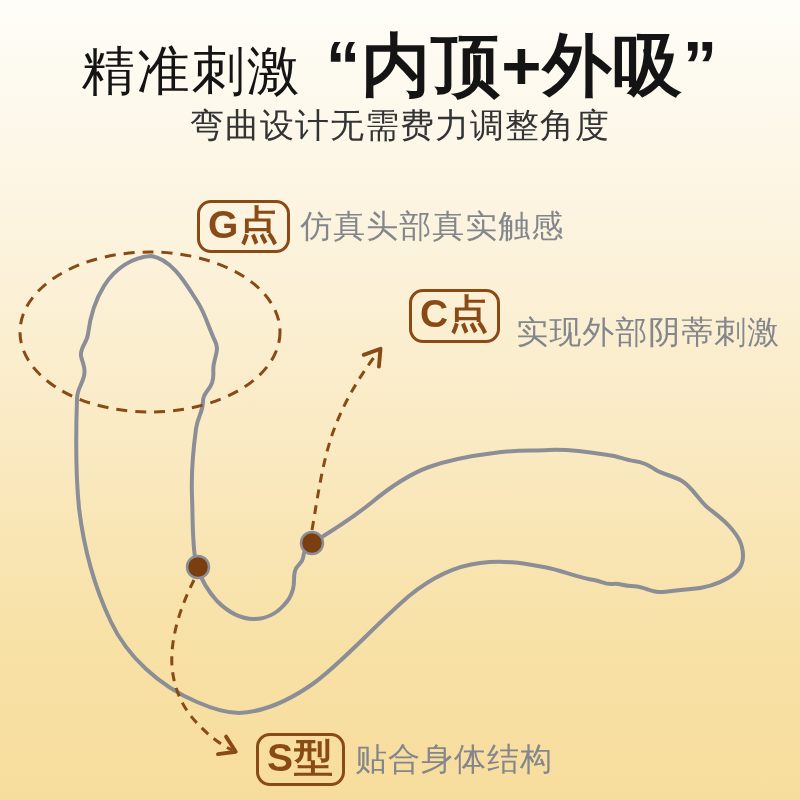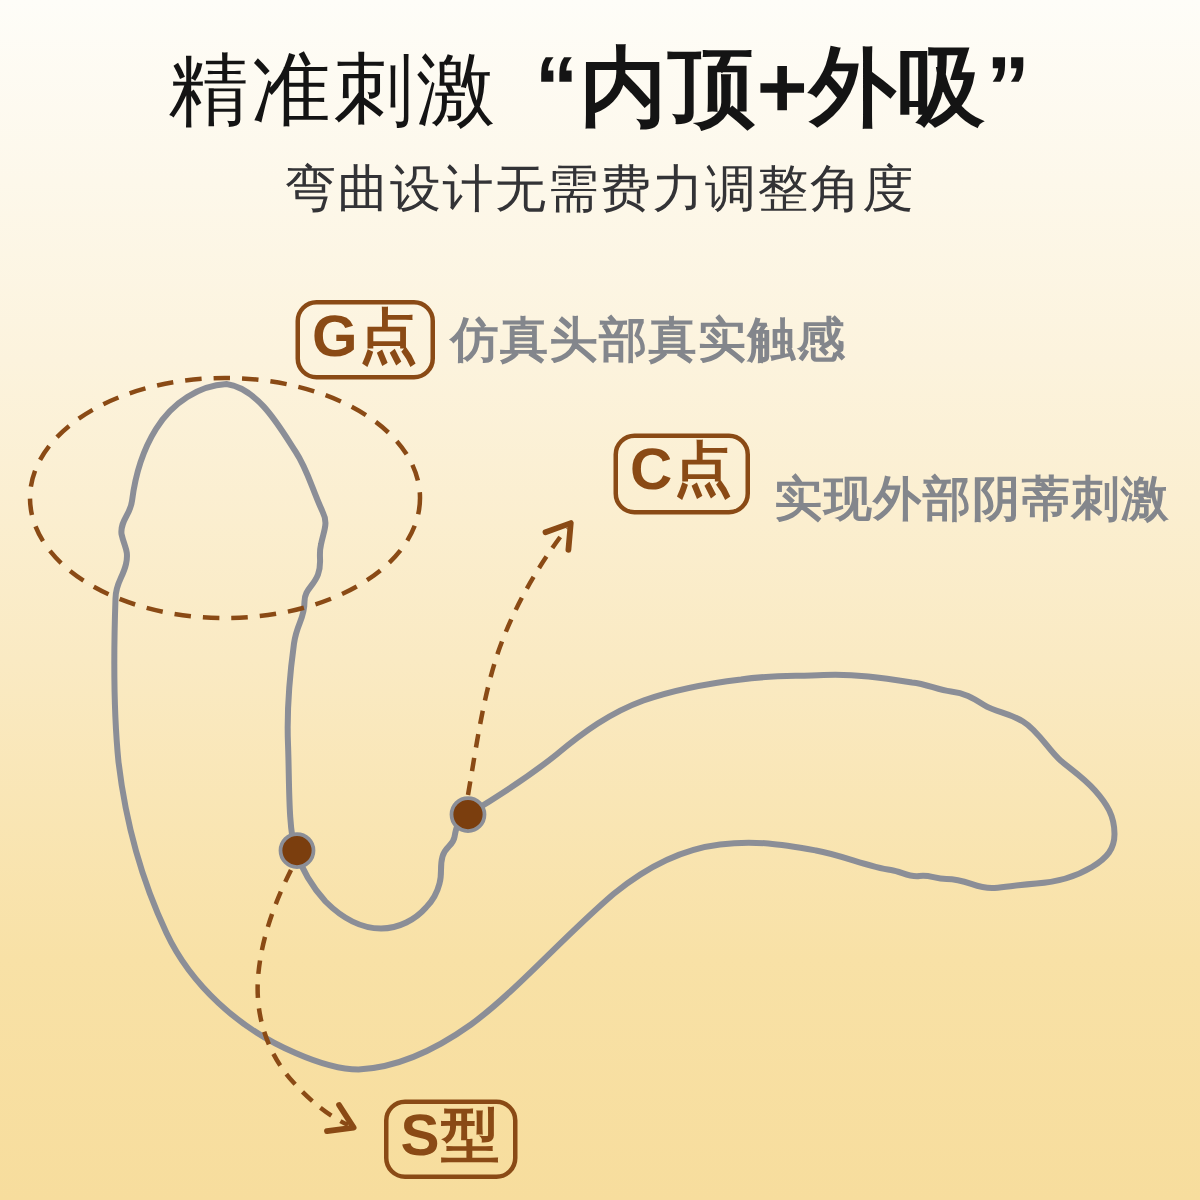--- a/index.html
+++ b/index.html
@@ -15,36 +15,36 @@
   .stage{
     position:relative;width:800px;height:800px;overflow:hidden;
     background:linear-gradient(180deg,#fefdf8 0%,#fcf3dd 30%,#faeac3 55%,#f8e1a6 80%,#f7dd9d 100%);
   }
   .title-row{
     position:absolute;top:20px;left:0;width:800px;
     display:flex;justify-content:center;align-items:baseline;gap:24px;
     color:var(--ink);white-space:nowrap;
   }
   .title-regular{font-size:53px;font-weight:500;letter-spacing:2px;}
-  .title-bold{font-size:58px;font-weight:900;letter-spacing:1px;}
+  .title-bold{font-size:69px;font-weight:900;letter-spacing:1px;}
   .subtitle{
     position:absolute;top:103px;left:0;width:800px;
     text-align:center;font-size:34px;font-weight:500;color:#333336;letter-spacing:1px;font-family:Liberation Serif, serif;
   }
   .art{position:absolute;left:0;top:0;width:800px;height:800px;}
   .callout{
     position:absolute;display:flex;align-items:center;gap:10px;white-space:nowrap;
   }
   .callout .tag{
     display:inline-block;border:3px solid var(--brown);border-radius:14px;
     color:var(--brown);font-size:39px;font-weight:800;line-height:1.08;
     padding:1px 8px 4px 8px;letter-spacing:1px;
   }
   .callout .desc{
-    font-size:32px;color:var(--text-gray);font-weight:700;letter-spacing:1px;
+    font-size:32px;color:var(--text-gray);font-weight:400;letter-spacing:1px;
   }
   #callout-g{left:197px;top:200px;text-align:center;}
   #callout-c{left:381px;top:277px;padding-left:28px;}
   #callout-c .desc{margin-left:6px;margin-top:34px;}
   #callout-s{left:256px;top:721px;margin-top:12px;}
 </style>
 </head>
 <body>
 
 <div class="stage">
@@ -136,15 +136,16 @@
     <span class="desc">仿真头部真实触感</span>
   </div>
 
   <div class="callout" id="callout-c">
     <span class="tag">C点</span>
     <span class="desc">实现外部阴蒂刺激</span>
   </div>
 
   <div class="callout" id="callout-s">
     <span class="tag">S型</span>
+    <span class="desc">贴合身体结构</span>
   </div>
 
 </div>
 
 </body></html>

